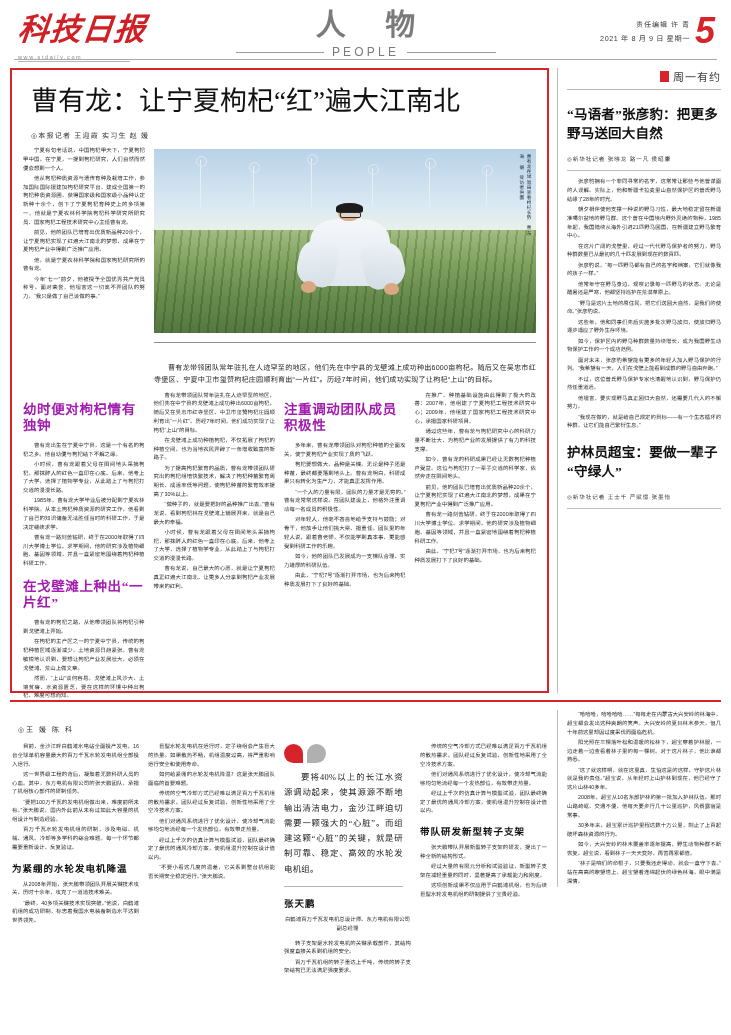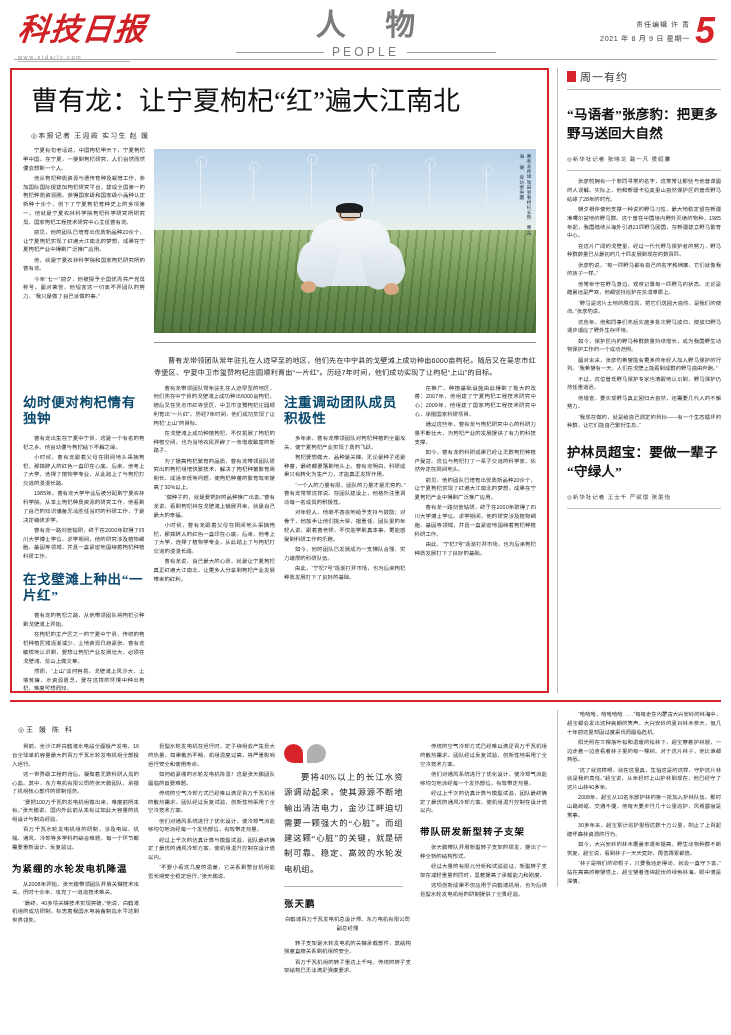--- a/index.html
+++ b/index.html
@@ -251,36 +251,36 @@
     font-size: 4.6px;
     color: #20303d;
     line-height: 1.55;
     letter-spacing: 0.5px;
     height: 86px;
     text-align: left;
   }
 
   .photo-caption {
     margin-top: 9px;
-    padding-top: 12px;
+    padding-top: 19px;
     border-top: 1.6px solid #8f8f8f;
     font-size: 7.1px;
     line-height: 1.72;
     color: #1f1f1f;
     text-align: justify;
     text-indent: 14px;
     letter-spacing: 0.2px;
   }
 
   
   .subhead {
     font-family: "Liberation Serif", "DejaVu Serif", serif;
     font-size: 13.5px;
     font-weight: bold;
-    color: #0c4a6e;
+    color: #a21caf;
     letter-spacing: 0.6px;
     margin: 11px 0 7px 0;
     line-height: 1.2;
   }
 
   .body-text {
     font-size: 5.4px;
     line-height: 1.62;
     text-align: justify;
     color: #2a2a2a;
@@ -308,20 +308,21 @@
     box-sizing: border-box;
     border-left: 1px solid #bdbdbd;
     padding-left: 9px;
   }
   .sb-kicker {
     display: flex;
     align-items: center;
     gap: 4px;
     border-bottom: 1px solid #b9b9b9;
     padding-bottom: 5px;
+    justify-content: flex-end;
   }
   .sb-kicker-mark {
     width: 9px; height: 11px;
     background: #d6242a;
     flex: 0 0 9px;
   }
   .sb-kicker-text {
     font-family: "Liberation Serif", "DejaVu Serif", serif;
     font-size: 11px;
     color: #3a3a3a;

